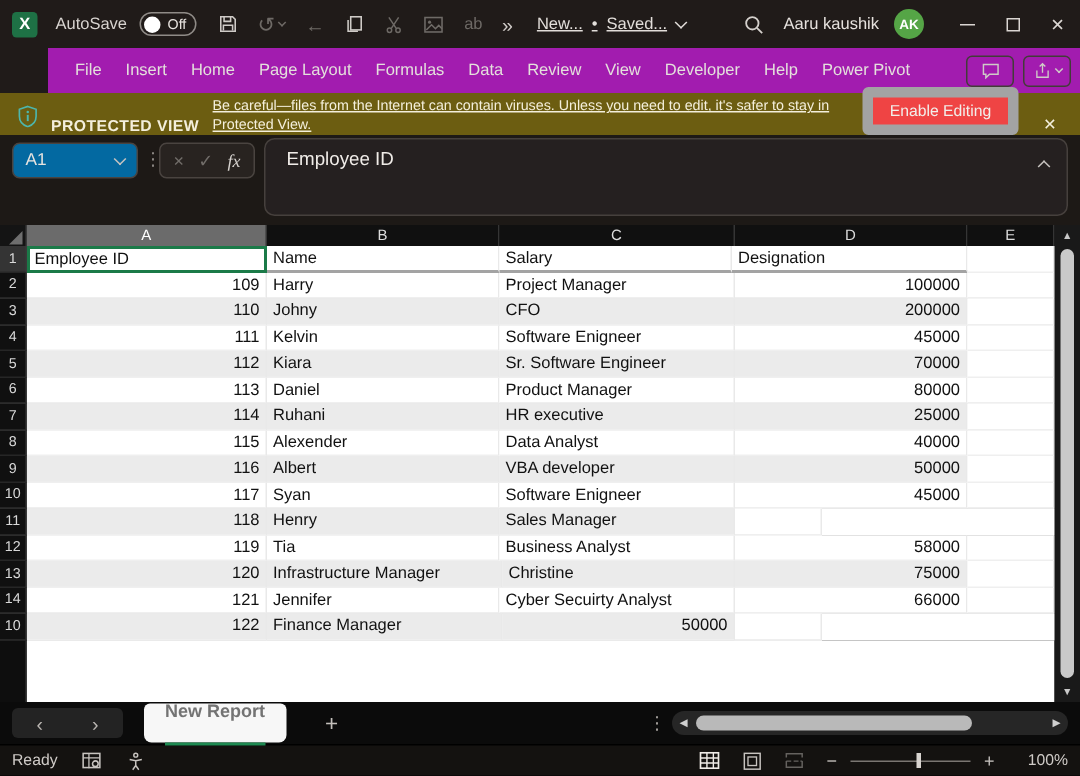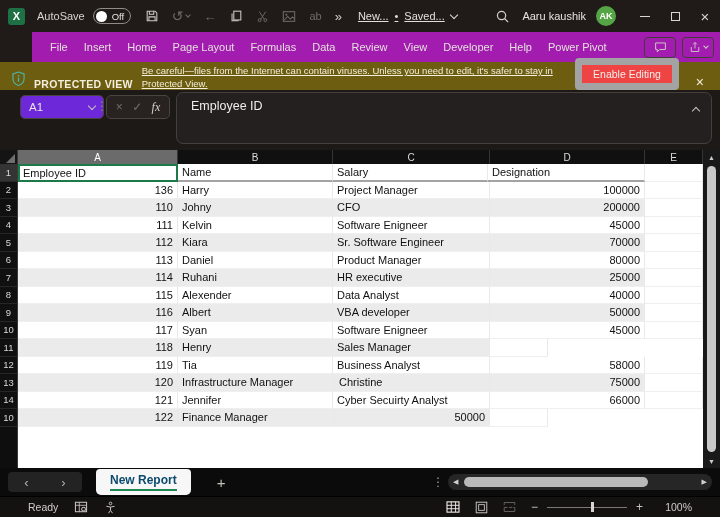--- a/index.html
+++ b/index.html
@@ -39,21 +39,21 @@
 
   
   .pv-bar { height:28px; background:#6C5D11; display:flex; align-items:flex-end; padding:0 8px 0 12px; gap:9px; }
   .pv-label { font-size:10.5px; font-weight:bold; color:#F4EFDC; letter-spacing:.3px; white-space:nowrap; }
   .pv-msg { flex:1; font-size:9.5px; line-height:1.3; color:#F4EFDC; text-decoration:underline; max-width:575px; }
   .pv-btn { background:#ef4444; border:7px solid #a3a3a3; border-radius:4px; color:#F2EEEA; font-size:10.5px; padding:3px 11px; white-space:nowrap; }
   .pv-close { color:#F4EFDC; font-size:14px; padding:0 8px; }
 
   
   .fx-area { position:relative; height:60px; background:#1D1916; }
-  .name-box { position:absolute; left:20px; top:5px; width:84px; height:24px; background:#6d28d9; border:1px solid #4A4440; border-radius:5px; display:flex; align-items:center; padding:0 8px; color:#E8E4E0; font-size:11.5px; }
+  .name-box { position:absolute; left:8px; top:5px; width:84px; height:24px; background:#0369a1; border:1px solid #4A4440; border-radius:5px; display:flex; align-items:center; padding:0 8px; color:#E8E4E0; font-size:11.5px; }
   .name-box .chev { margin-left:auto; color:#C8C4C0; }
   .fx-dots { position:absolute; left:96px; top:9px; color:#918D89; font-size:12px; }
   .fx-btns { position:absolute; left:106px; top:5px; width:64px; height:24px; background:#282320; border:1px solid #4A4440; border-radius:5px; display:flex; align-items:center; justify-content:space-around; padding:0 4px; }
   .fx-btns .b { font-size:12px; color:#716D69; }
   .fx-btns .fx { font-style:italic; font-size:12px; color:#D6D2CE; font-family:"Liberation Serif", serif; }
   .formula-box { position:absolute; left:176px; right:8px; top:2px; height:52px; background:#252020; border:1px solid #46403D; border-radius:7px; padding:6px 26px 0 14px; font-size:12.5px; color:#F0ECE8; }
   .formula-box .chev { position:absolute; right:12px; top:12px; color:#C8C4C0; }
 
   
   .grid-area { position:relative; height:318px; background:#141414; }
@@ -76,30 +76,30 @@
   .empty-strip .gut { width:18px; background:#0E0E0E; border-right:1px solid #3A3A3A; }
   .empty-strip .white { width:685px; background:#fff; }
   .vscroll { position:absolute; right:0; top:0; bottom:0; width:17px; background:#191919; display:flex; flex-direction:column; align-items:center; }
   .vscroll .arr { color:#C9C9C9; font-size:7px; height:14px; display:flex; align-items:center; }
   .vscroll .thumb { width:9px; flex:1; margin:2px 0; background:#C9C9C9; border-radius:5px; }
 
   
   .sheetbar { height:28px; background:#0B0B0B; display:flex; align-items:center; position:relative; }
   .nav-box { margin-left:8px; width:74px; height:20px; background:#232323; border-radius:4px; display:flex; align-items:center; justify-content:space-around; color:#B8B4B0; font-size:13px; }
   .sheet-tab { margin-left:14px; height:26px; background:#F7F7F7; border-radius:4px 4px 5px 5px; display:flex; align-items:center; padding:0 14px; }
-  .sheet-tab .lbl { font-size:12px; font-weight:bold; color:#0c4a6e; border-bottom:2px solid #1E8A52; padding-bottom:2px; }
+  .sheet-tab .lbl { font-size:12px; font-weight:bold; color:#737373; border-bottom:2px solid #1E8A52; padding-bottom:14px; }
   .add-sheet { margin-left:26px; color:#C4C0BC; font-size:15px; }
   .sheet-dots { position:absolute; left:432px; color:#A8A4A0; font-size:12px; }
   .hscroll { position:absolute; left:448px; right:8px; top:6px; height:16px; background:#262626; border-radius:8px; display:flex; align-items:center; padding:0 5px; gap:4px; }
   .hscroll .arr { color:#CFCFCF; font-size:7px; }
   .hscroll .track { flex:1; height:10px; position:relative; }
   .hscroll .thumb { position:absolute; left:2px; top:0; height:10px; width:78%; background:#B9B9B9; border-radius:6px; }
 
   
-  .statusbar { height:21px; background:#141210; border-top:1px solid #000; display:flex; align-items:center; padding:0 28px; gap:16px; }
+  .statusbar { height:21px; background:#141210; border-top:1px solid #000; display:flex; align-items:center; padding:0 8px; gap:16px; }
   .status-mode { font-size:10.5px; color:#CFCBC7; }
   .sb-ic { display:flex; align-items:center; color:#C8C4C0; }
   .sb-right { margin-left:auto; display:flex; align-items:center; gap:15px; }
   .view-ic { display:flex; align-items:center; }
   .view-ic.dim svg { opacity:.45; }
   .zoom-group { display:flex; align-items:center; gap:9px; }
   .zoom-sign { color:#C8C4C0; font-size:12px; }
   .zoom-slider { width:80px; height:10px; position:relative; }
   .zoom-slider .line { position:absolute; left:0; right:0; top:4.5px; height:1px; background:#7A7672; }
   .zoom-slider .knob { position:absolute; left:55%; top:0; width:3px; height:10px; background:#D8D4D0; }
@@ -253,21 +253,21 @@
       <div class="grid-row hdr">
         <div class="rownum">1</div>
         <div class="cell w-a sel-cell">Employee ID</div>
         <div class="cell w-b">Name</div>
         <div class="cell w-d">Salary</div>
         <div class="cell w-c">Designation</div>
         <div class="cell w-e ce"></div>
       </div>
     <div class="grid-row">
     <div class="rownum">2</div>
-    <div class="cell w-a num-cell c0">136</div>
+    <div class="cell w-a num-cell c0">109</div>
     <div class="cell w-b c1">Harry</div>
     <div class="cell w-c c2">Project Manager</div>
     <div class="cell w-d num-cell c3">100000</div>
     <div class="cell w-e ce"></div>
   </div>
         <div class="grid-row banded">
     <div class="rownum">3</div>
     <div class="cell w-a num-cell c0">110</div>
     <div class="cell w-b c1">Johny</div>
     <div class="cell w-c c2">CFO</div>

